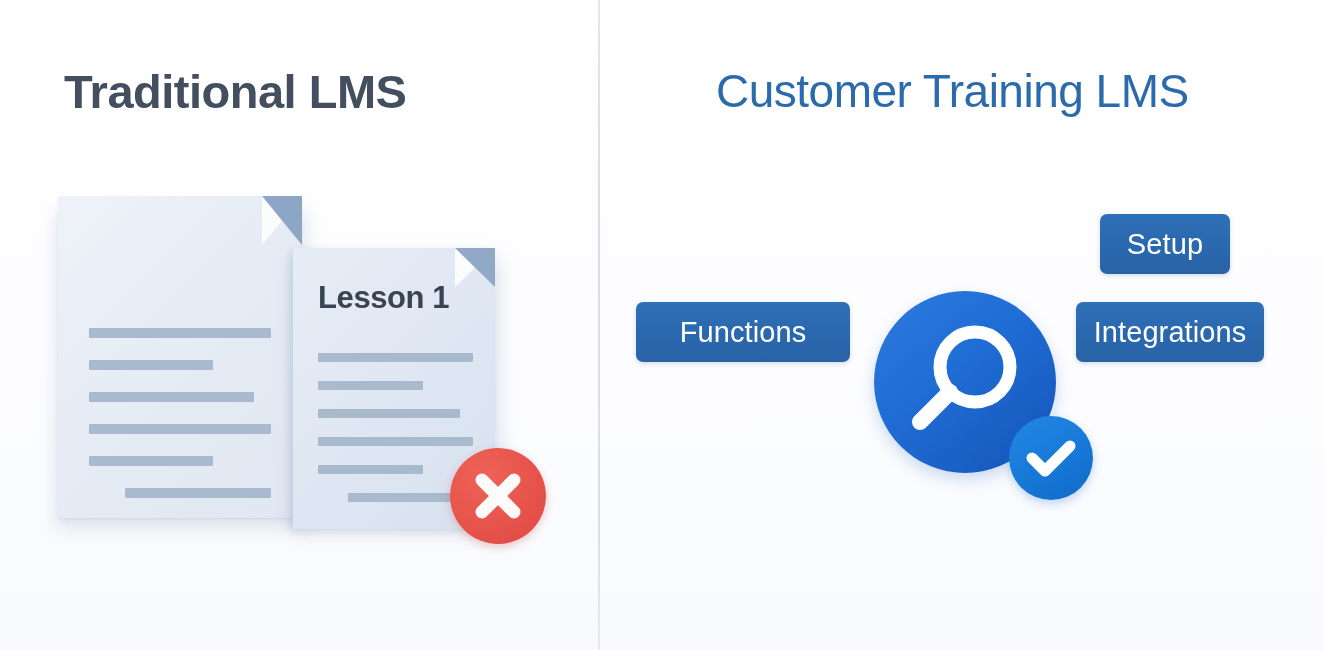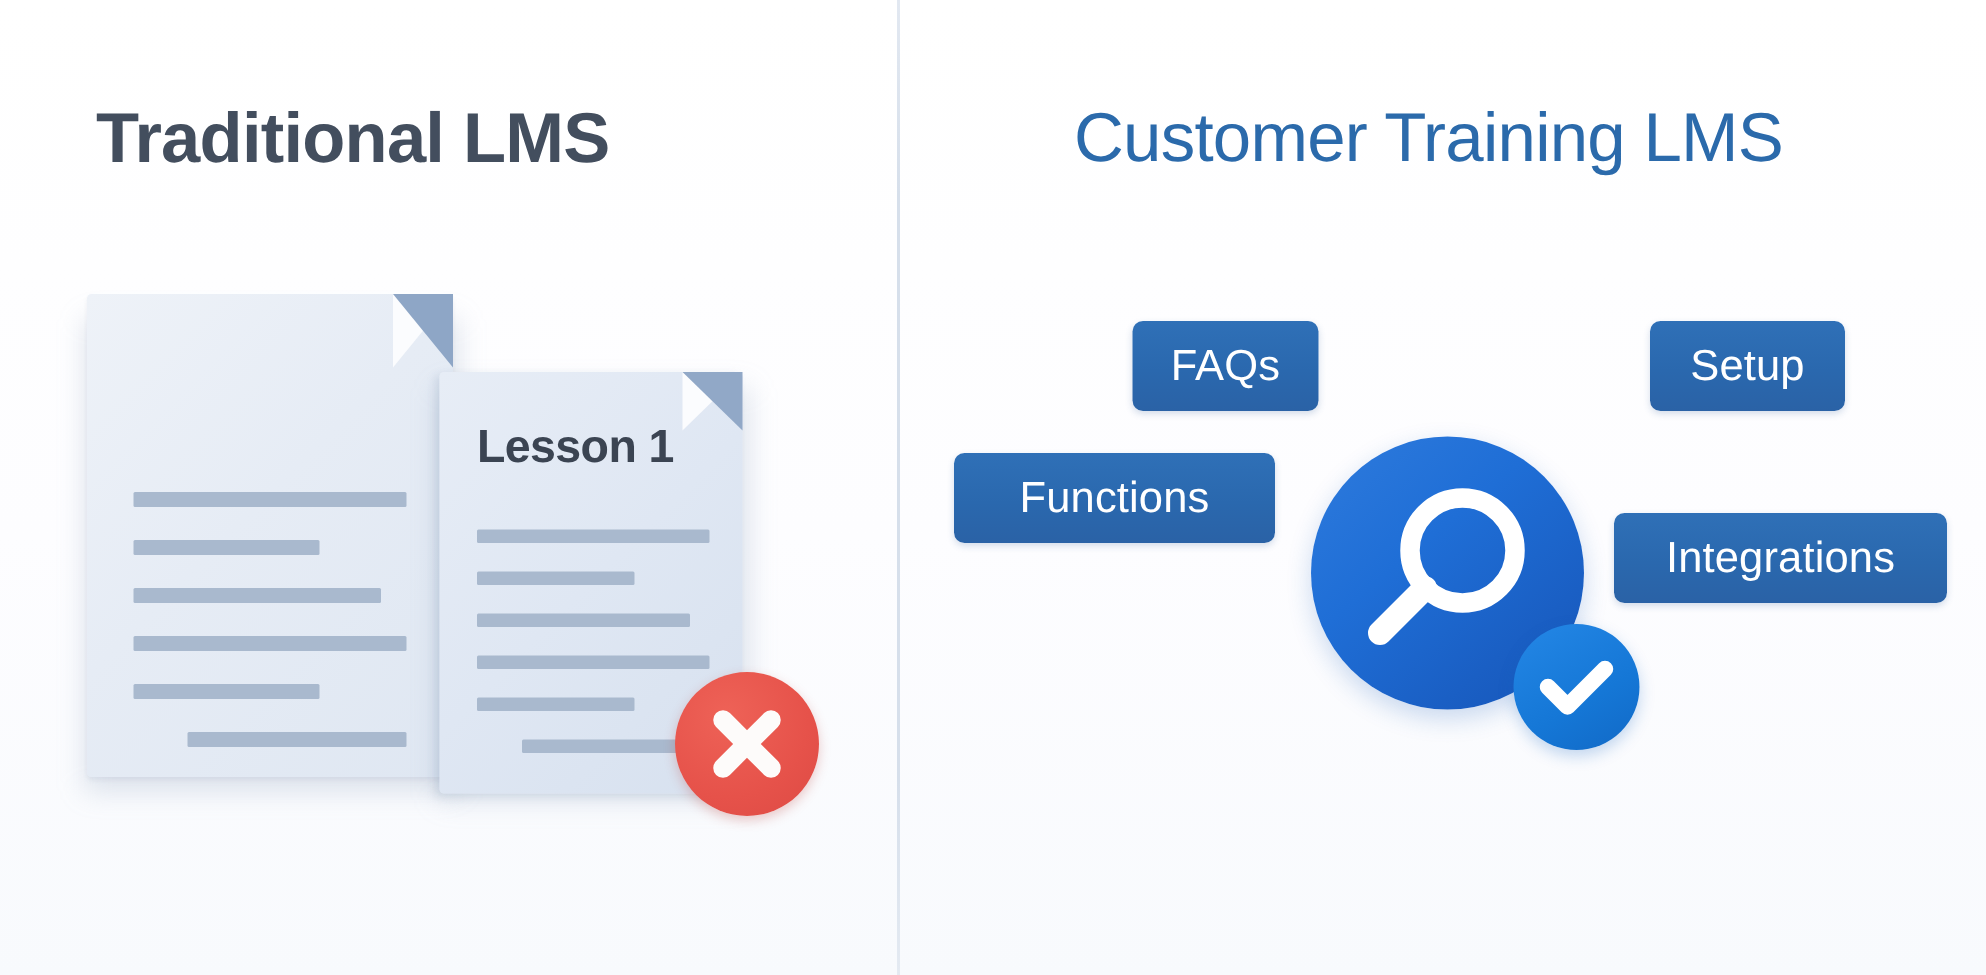--- a/index.html
+++ b/index.html
@@ -199,21 +199,21 @@
     background: linear-gradient(180deg, #2f70b7 0%, #2a68ae 55%, #2a62a6 100%);
     border-radius: 7px;
     font-size: 29px;
     letter-spacing: 0.1px;
     box-shadow: 0 2px 5px rgba(45,90,150,0.20);
     white-space: nowrap;
   }
   .chip-faqs         { left: 755px;  top: 214px; width: 124px; height: 60px; }
   .chip-setup        { left: 1100px; top: 214px; width: 130px; height: 60px; text-align: right; }
   .chip-functions    { left: 636px;  top: 302px; width: 214px; height: 60px; }
-  .chip-integrations { left: 1076px; top: 302px; width: 222px; height: 60px; margin-top: 40px; }
+  .chip-integrations { left: 1076px; top: 302px; width: 188px; height: 60px; }
 </style>
 </head>
 <body>
 
 <div id="stage">
 
   <div class="panel panel-left">
 
     <div class="panel-title title-left">Traditional LMS</div>
 
@@ -270,21 +270,20 @@
       <line x1="76" y1="101" x2="46" y2="131" stroke="#ffffff" stroke-width="16" stroke-linecap="round"></line>
     </svg>
   </div>
 
   <div class="badge-check">
     <svg width="84" height="84" viewBox="0 0 84 84" aria-hidden="true">
       <polyline points="23,42 36,55 61,30" fill="none" stroke="#ffffff" stroke-width="11" stroke-linecap="round" stroke-linejoin="round"></polyline>
     </svg>
   </div>
 
-  <div class="chip chip-faqs">FAQs</div>
 
   <div class="chip chip-setup">Setup</div>
 
   <div class="chip chip-functions">Functions</div>
 
   <div class="chip chip-integrations">Integrations</div>
 
 </div>
 
 </body></html>

